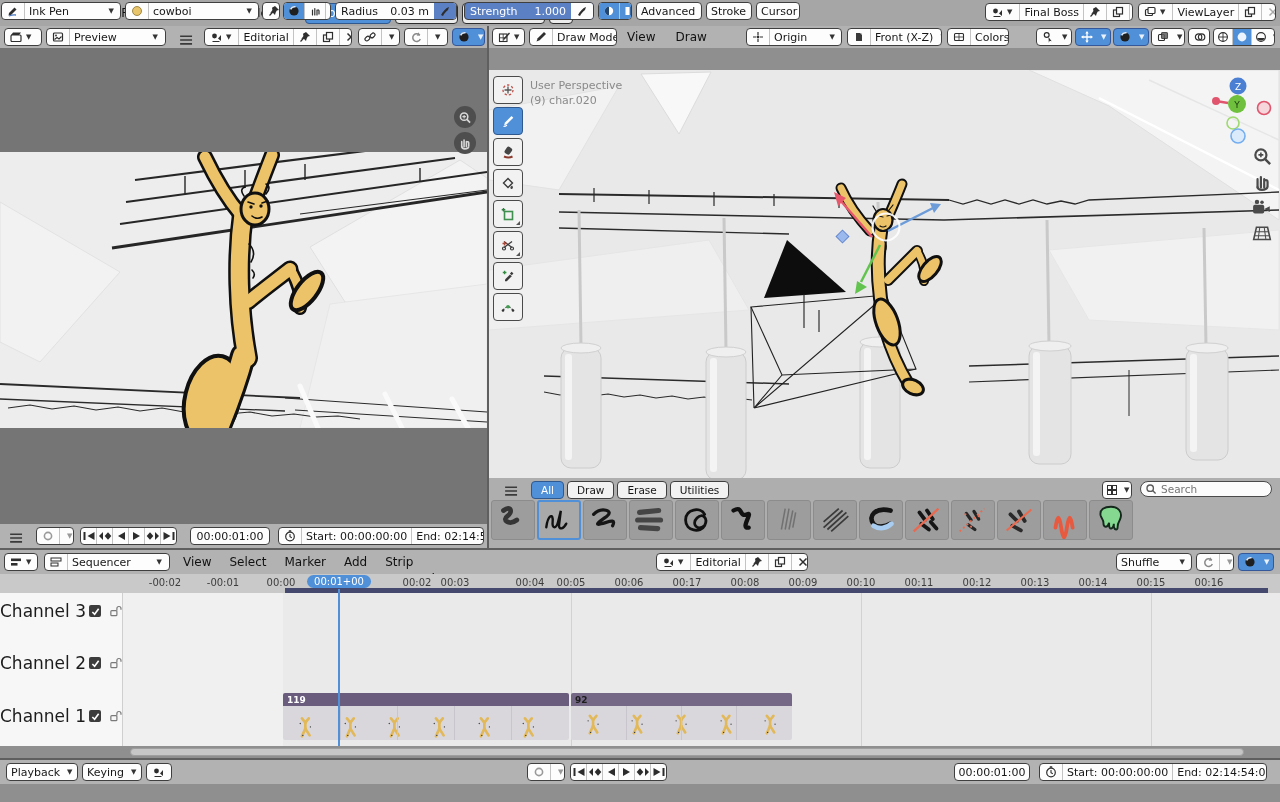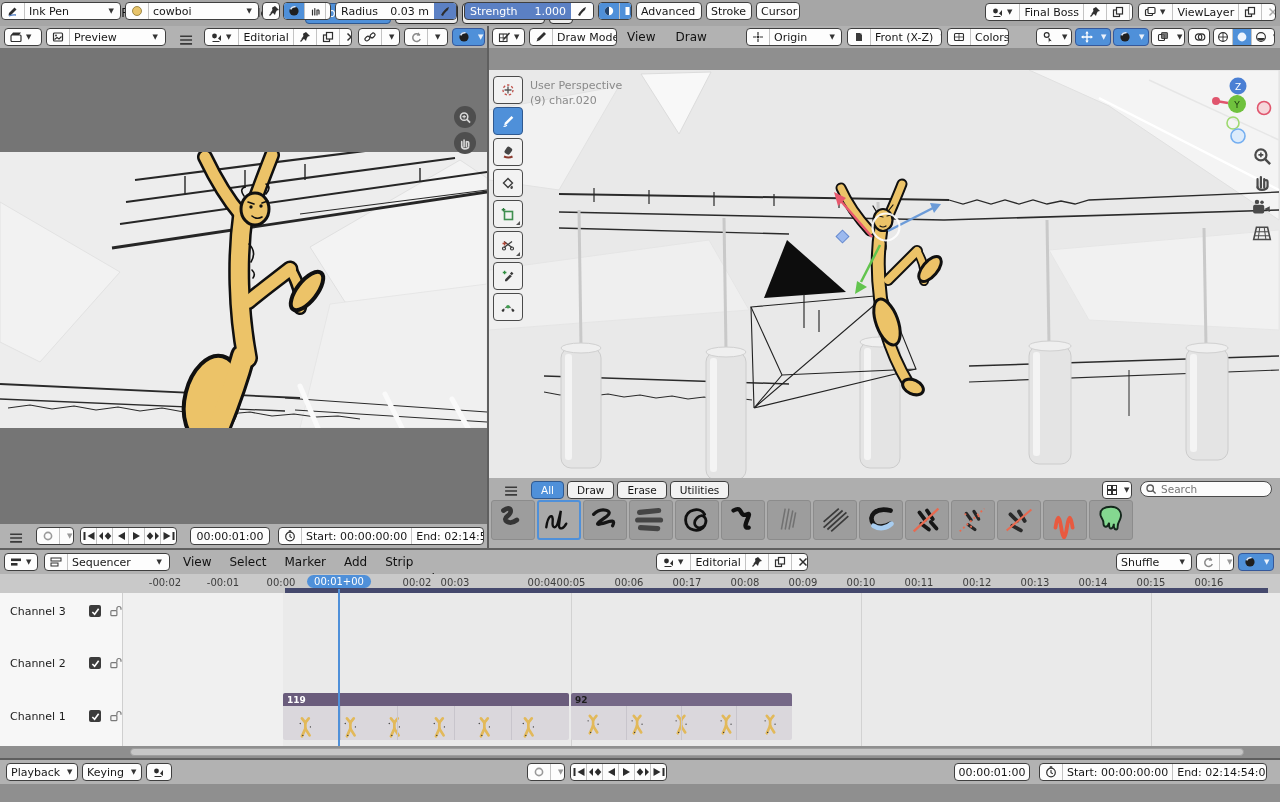--- a/index.html
+++ b/index.html
@@ -58,21 +58,21 @@
   
   #seq-header{left:0;top:550px;width:1280px;height:24px}
   #seq-menus{position:absolute;left:174px;top:1px;display:flex}
   #seq-ruler{position:absolute;left:0;top:574px;width:1280px;height:19px;background:#c9c9c9;border-bottom:4px solid #be185d}
   .tick{position:absolute;top:3px;transform:translateX(-50%);font-size:10px;color:#3d3d3d}
   #cur-frame{position:absolute;top:1px;transform:translateX(-50%);background:#4f90d9;color:#fff;font-size:10px;padding:1px 7px;border-radius:8px}
   #range-bar{position:absolute;left:285px;top:588px;width:983px;height:5px;background:#45496d}
   #seq-tracks{position:absolute;left:0;top:593px;width:1280px;height:153px;background:#eaeaea;overflow:hidden}
   #ch-panel{position:absolute;left:0;top:0;width:122px;height:153px;background:#f7f7f7;border-right:1px solid #cfcfcf}
   .ch-row{position:absolute;left:0;width:122px;height:20px;display:flex;align-items:center}
-  .ch-label{margin-left:10px;font-size:11px;color:#1c1c1c;flex:1}
+  .ch-label{font-size:17px;color:#1c1c1c;flex:1}
   .ch-check{width:12px;height:12px;background:#3c3c3c;border-radius:2px;display:flex;align-items:center;justify-content:center;margin-right:7px}
   .gridline{position:absolute;top:0;width:1px;height:153px;background:#d2d2d2}
   .strip{position:absolute;top:100px;height:47px;border-radius:2px;overflow:hidden;box-sizing:border-box}
   .strip-hdr{height:13px;display:flex;align-items:center;font-size:9px;font-weight:bold;padding-left:4px}
   .strip-body{height:34px;background:#dad7dc;display:flex;align-items:flex-end;overflow:hidden;position:relative}
   .strip-sep{position:absolute;top:0;width:1px;height:34px;background:#c8c5cc}
   #playhead{position:absolute;left:338px;top:589px;width:2px;height:157px;background:#4f90d9}
   #seq-hscroll{position:absolute;left:130px;top:748px;width:1114px;height:8px;background:#c6c6c6;border:1px solid #9e9e9e;border-radius:5px;box-sizing:border-box}
   
   #playbar{left:0;top:760px;width:1280px;height:24px;background:#b2b2b2}
@@ -1140,21 +1140,21 @@
       </div>
   </div>
 
   <div id="seq-ruler">
     <div id="ruler-ticks">
         <span class="tick" style="left: 165px;">-00:02</span>
         <span class="tick" style="left: 223px;">-00:01</span>
         <span class="tick" style="left: 281px;">00:00</span>
         <span class="tick" style="left: 397px; margin-left: 20px;">00:02</span>
         <span class="tick" style="left: 455px;">00:03</span>
-        <span class="tick" style="left: 542px;">00:04</span>
+        <span class="tick" style="left: 530px;">00:04</span>
         <span class="tick" style="left: 571px;">00:05</span>
         <span class="tick" style="left: 629px;">00:06</span>
         <span class="tick" style="left: 687px;">00:17</span>
         <span class="tick" style="left: 745px;">00:08</span>
         <span class="tick" style="left: 803px;">00:09</span>
         <span class="tick" style="left: 861px;">00:10</span>
         <span class="tick" style="left: 919px;">00:11</span>
         <span class="tick" style="left: 977px;">00:12</span>
         <span class="tick" style="left: 1035px;">00:13</span>
         <span class="tick" style="left: 1093px;">00:14</span>

